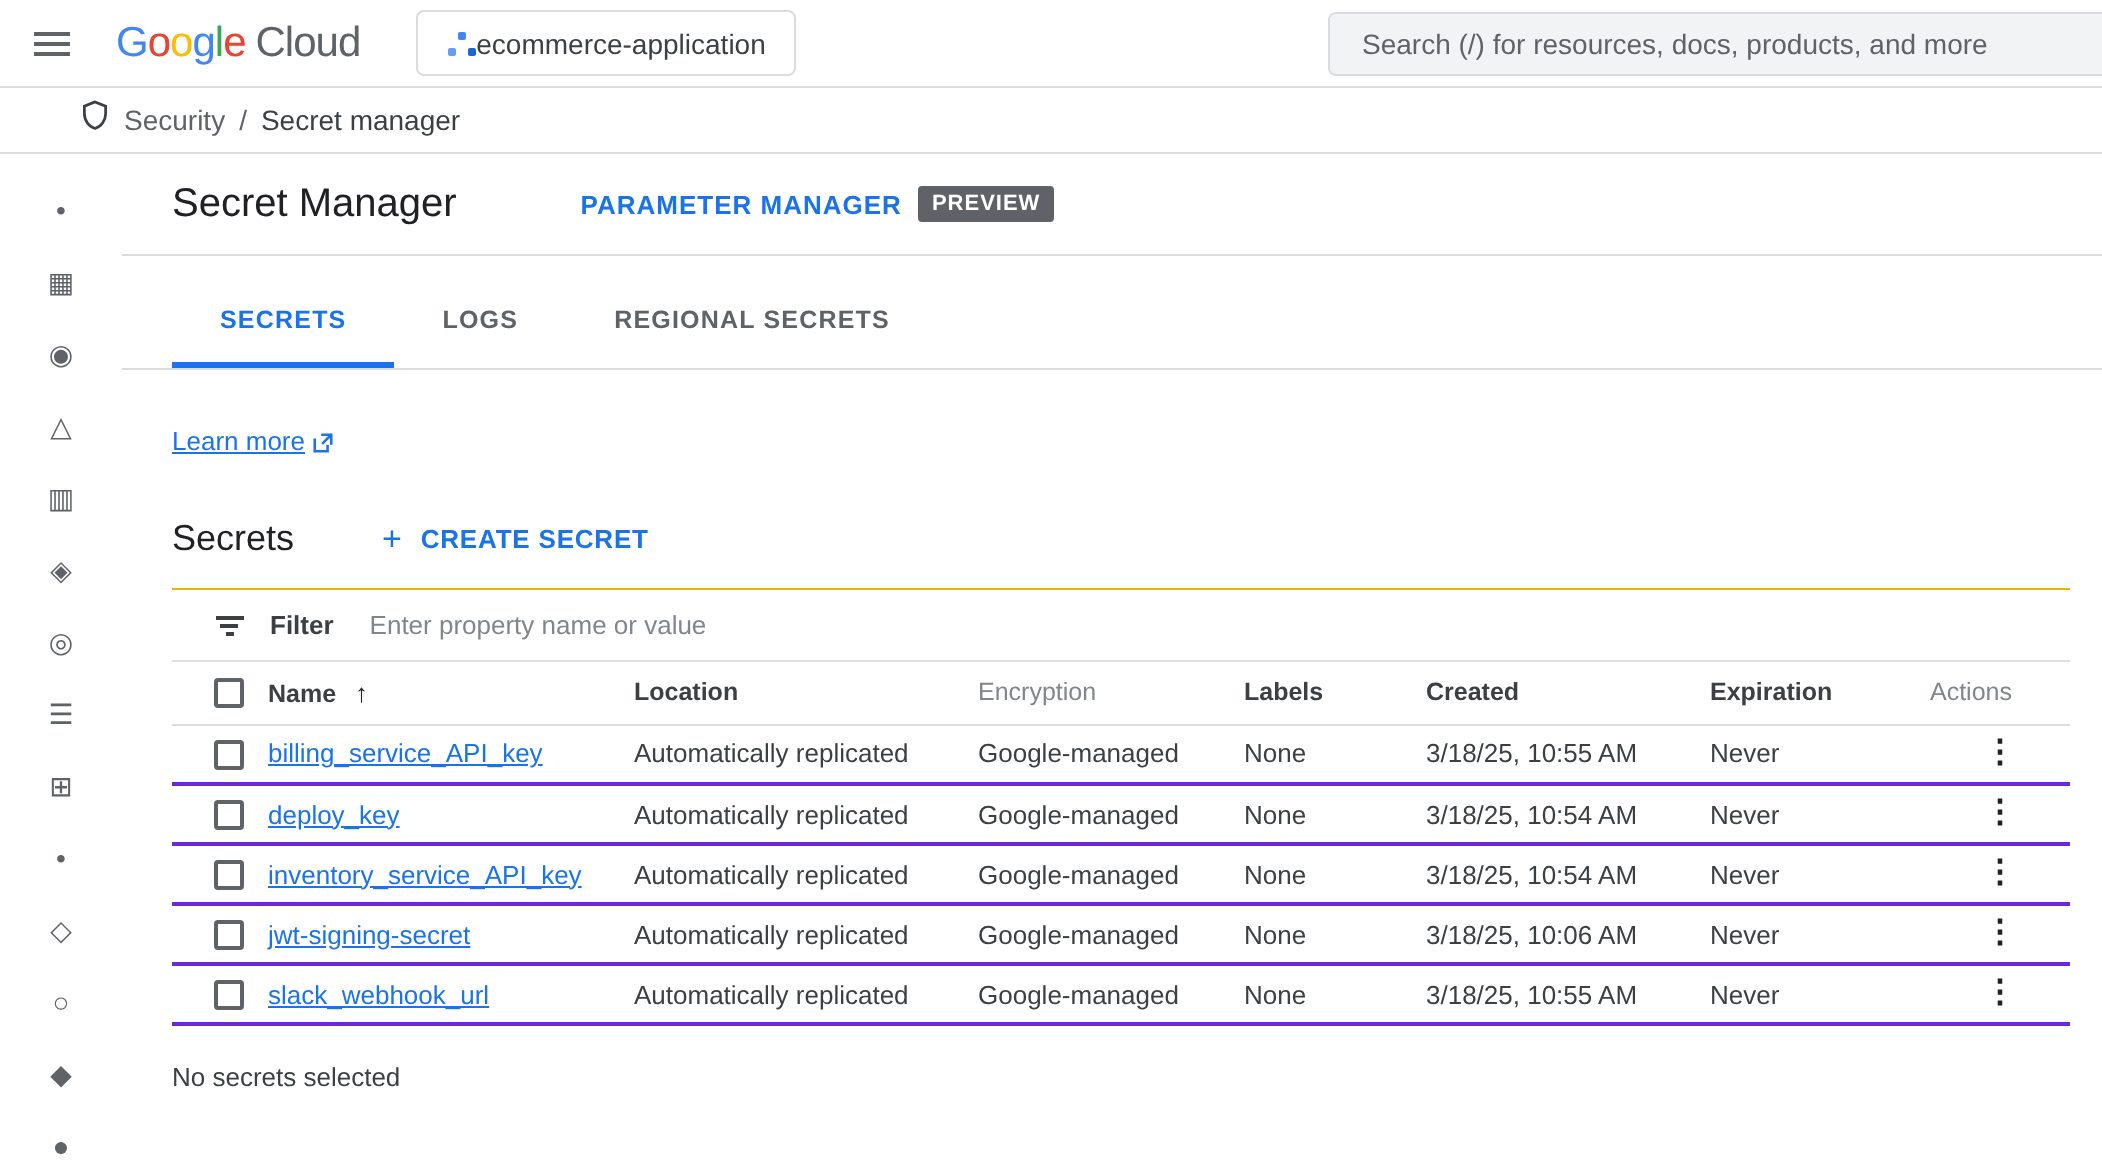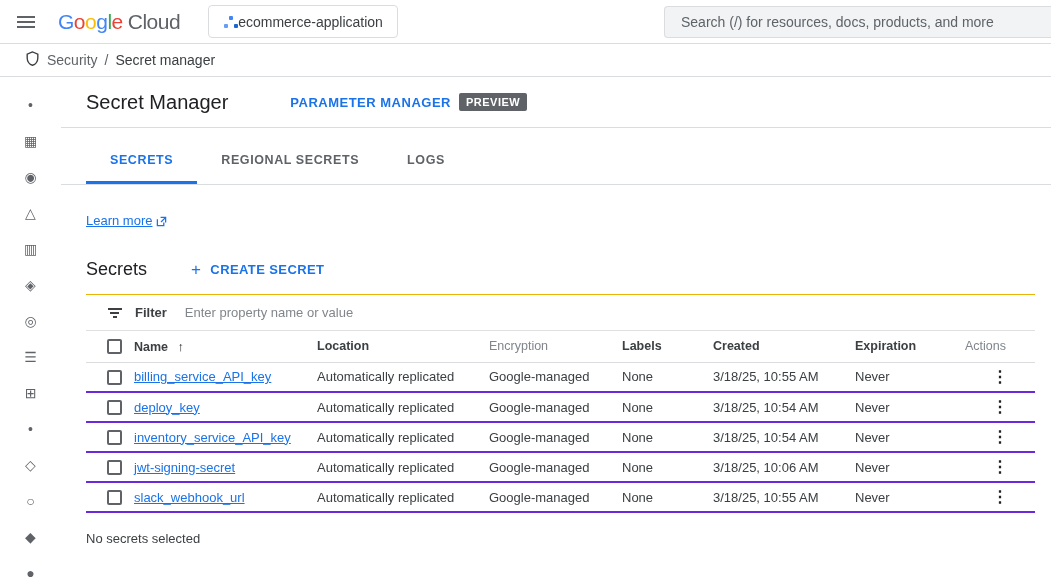--- a/index.html
+++ b/index.html
@@ -14,21 +14,21 @@
   .logo .word { font-weight:500; }
   .logo .suffix { color:#5f6368; margin-left:5px; font-weight:400; }
   .project-btn { margin-left:28px; height:33px; display:flex; align-items:center; border:1px solid #dadce0; border-radius:4px; background:#fff; padding:0 14px; font-size:14px; color:#3c4043; cursor:pointer; font-family:inherit; }
   .project-icon { width:15px; height:14px; position:relative; flex:0 0 auto; }
   .project-icon::before { content:""; position:absolute; width:4px; height:4px; border-radius:1px; background:#4285f4; left:6px; top:1px; box-shadow:-5px 8px 0 #669df6, 5px 8px 0 #1967d2; }
   .search-box { margin-left:auto; width:387px; height:32px; background:#f1f3f4; border:1px solid #dadce0; border-radius:4px 0 0 4px; border-right:none; display:flex; align-items:center; }
   .search-box input { width:100%; height:100%; border:none; background:transparent; outline:none; padding:0 16px; font-size:14px; font-family:inherit; color:#3c4043; }
   .search-box input::placeholder { color:#5f6368; opacity:1; }
 
   
-  .crumb-bar { height:33px; display:flex; align-items:center; border-bottom:1px solid #dadce0; padding-left:25px; gap:7px; }
+  .crumb-bar { height:33px; display:flex; align-items:center; border-bottom:1px solid #dadce0; padding-left:40px; gap:7px; }
   .crumb-section { font-size:14px; color:#5f6368; font-weight:500; }
   .crumb-sep { font-size:14px; color:#5f6368; }
   .crumb-page { font-size:14px; color:#3c4043; font-weight:500; }
 
   
   .content { display:flex; height:503px; }
   .sidebar { width:61px; flex:0 0 61px; padding-top:10px; }
   .sb-item { height:36px; display:flex; align-items:center; justify-content:center; cursor:pointer; }
   .sb-glyph { font-size:14px; color:#5f6368; line-height:1; }
   .main { flex:1; overflow:hidden; }
@@ -170,22 +170,22 @@
   <main class="main">
 
     <div class="page-header">
       <h1 class="page-title">Secret Manager</h1>
       <a class="pm-link">PARAMETER MANAGER</a>
       <span class="preview-badge">PREVIEW</span>
     </div>
 
     <div class="tabs">
       <button class="tab active">SECRETS</button>
+      <button class="tab">LOGS</button>
       <button class="tab">REGIONAL SECRETS</button>
-      <button class="tab">LOGS</button>
     </div>
 
     <div class="desc-block">
       <a class="learn-more">
         <span>Learn more</span>
         <span class="ext-icon">
           <svg width="11" height="11" viewBox="0 0 12 12">
               <path d="M1.5 3.5 v7 h7 v-3.5 M5 1.5 h5.5 v5.5 M10.5 1.5 L5.5 6.5" fill="none" stroke="#1a73e8" stroke-width="1.4"></path>
             </svg>
         </span>

